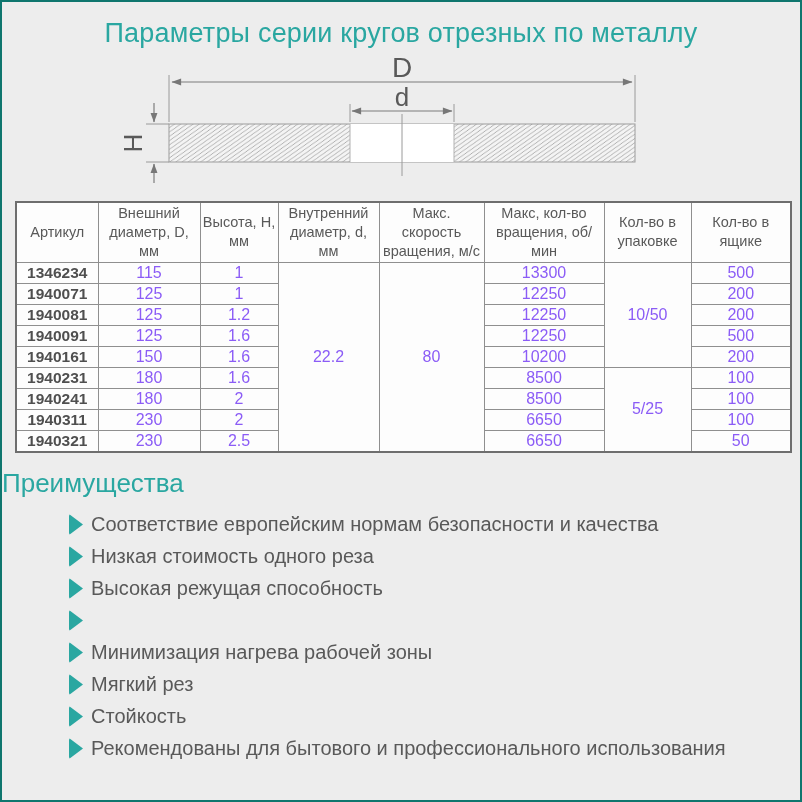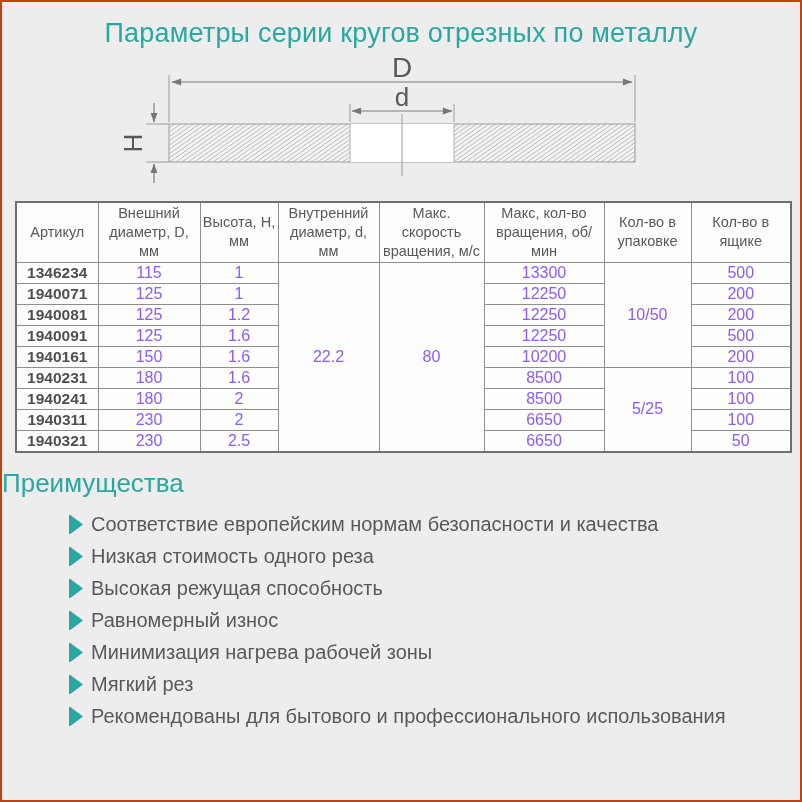--- a/index.html
+++ b/index.html
@@ -3,21 +3,21 @@
 <meta charset="utf-8">
 <style>
   :root { --accent: #2AA7A1; }
   * { box-sizing: border-box; }
   html, body { margin: 0; padding: 0; background: #d8d8d8; }
   .page {
     position: relative;
     width: 802px;
     height: 802px;
     background: #EDEDED;
-    border: 2px solid #c2410c;
+    border: 2px solid #0f766e;
     overflow: hidden;
     font-family: "Liberation Sans", sans-serif;
   }
   h1.title {
     margin: 16px 10px 0 10px;
     text-align: center;
     font-size: 27px;
     font-weight: normal;
     color: var(--accent, #2AA7A1);
     letter-spacing: 0.2px;
@@ -225,29 +225,32 @@
       <li>
         <span class="adv-marker"></span>
         <span>Низкая стоимость одного реза</span>
       </li>
       <li>
         <span class="adv-marker"></span>
         <span>Высокая режущая способность</span>
       </li>
       <li>
         <span class="adv-marker"></span>
-        <span>Равномерный износ</span>
       </li>
       <li>
         <span class="adv-marker"></span>
         <span>Минимизация нагрева рабочей зоны</span>
       </li>
       <li>
         <span class="adv-marker"></span>
         <span>Мягкий рез</span>
       </li>
       <li>
         <span class="adv-marker"></span>
+        <span>Стойкость</span>
+      </li>
+      <li>
+        <span class="adv-marker"></span>
         <span>Рекомендованы для бытового и профессионального использования</span>
       </li>
     </ul>
 
 </div>
 
 </body></html>

